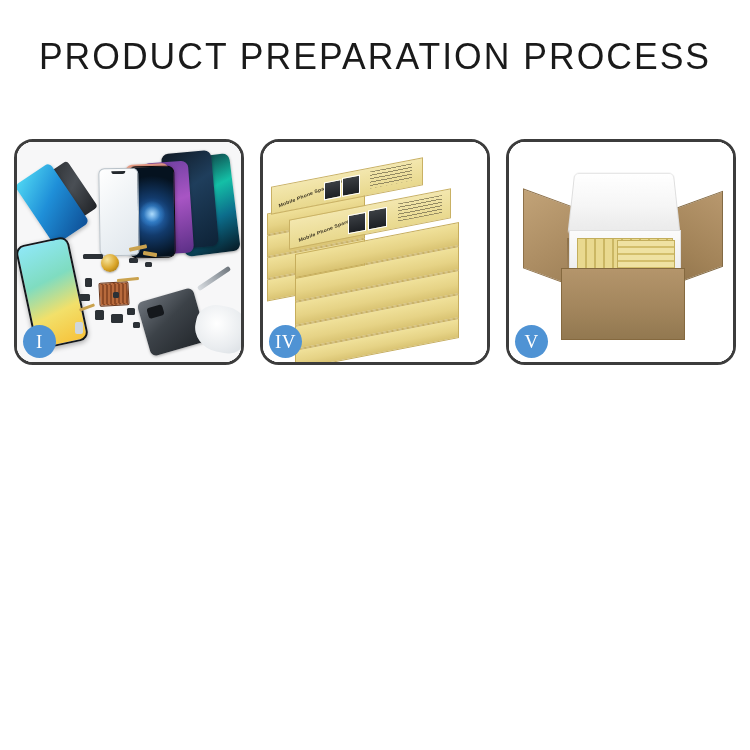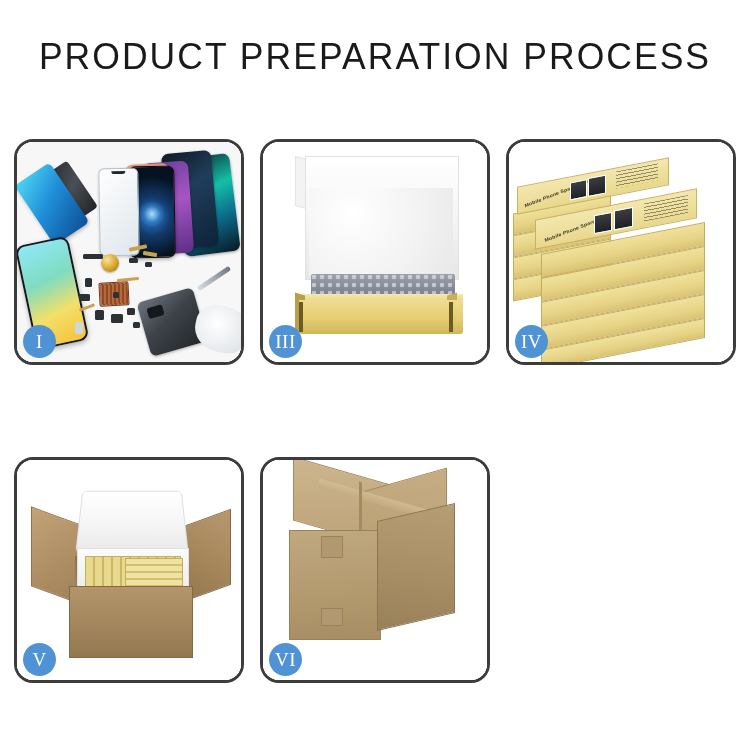--- a/index.html
+++ b/index.html
@@ -497,37 +497,20 @@
       <div class="fx" style="left:100px;top:136px;width:22px;height:3px;transform:rotate(-6deg);"></div>
       <div class="fx" style="left:62px;top:164px;width:16px;height:3px;transform:rotate(-20deg);"></div>
 
       <div class="p1-tweezer"></div>
       <div class="p1-hand"></div>
     </div>
     <div class="badge">I</div>
   </div>
 
 
-  <div class="panel">
-    <div class="panel-inner">
-      <div class="p3-bg"></div>
-      <div class="p3-lidflapL"></div>
-      <div class="p3-lidflapR"></div>
-      <div class="p3-lid"></div>
-      <div class="p3-foam"></div>
-      <div class="p3-contents"></div>
-      <div class="p3-edge"></div>
-      <div class="p3-boxsideL"></div>
-      <div class="p3-boxsideR"></div>
-      <div class="p3-boxfront"></div>
-      <div class="p3-dark1"></div>
-      <div class="p3-dark2"></div>
-    </div>
-    <div class="badge">III</div>
-  </div>
 
   <div class="panel">
     <div class="panel-inner">
       <div class="p4-bg"></div>
 
       <div class="stackbox" style="left:4px;top:62px;width:96px;height:20px;transform:skewY(-11deg);"></div>
       <div class="stackbox" style="left:4px;top:84px;width:96px;height:20px;transform:skewY(-11deg);"></div>
       <div class="stackbox" style="left:4px;top:106px;width:96px;height:20px;transform:skewY(-11deg);"></div>
       <div class="stackbox" style="left:4px;top:128px;width:96px;height:20px;transform:skewY(-11deg);"></div>
 
@@ -562,28 +545,14 @@
       <div class="p5-innerback"></div>
       <div class="p5-foamlid"></div>
       <div class="p5-foambox"></div>
       <div class="p5-yellowrows"></div>
       <div class="p5-yellowrows2"></div>
       <div class="p5-front"></div>
     </div>
     <div class="badge">V</div>
   </div>
 
-  <div class="panel">
-    <div class="panel-inner">
-      <div class="p6-bg"></div>
-      <div class="p6-top"></div>
-      <div class="p6-topR"></div>
-      <div class="p6-tapeT"></div>
-      <div class="p6-seam"></div>
-      <div class="p6-left"></div>
-      <div class="p6-right"></div>
-      <div class="p6-tab1"></div>
-      <div class="p6-tab2"></div>
-    </div>
-    <div class="badge">VI</div>
-  </div>
 
 </div>
 
 </body></html>

